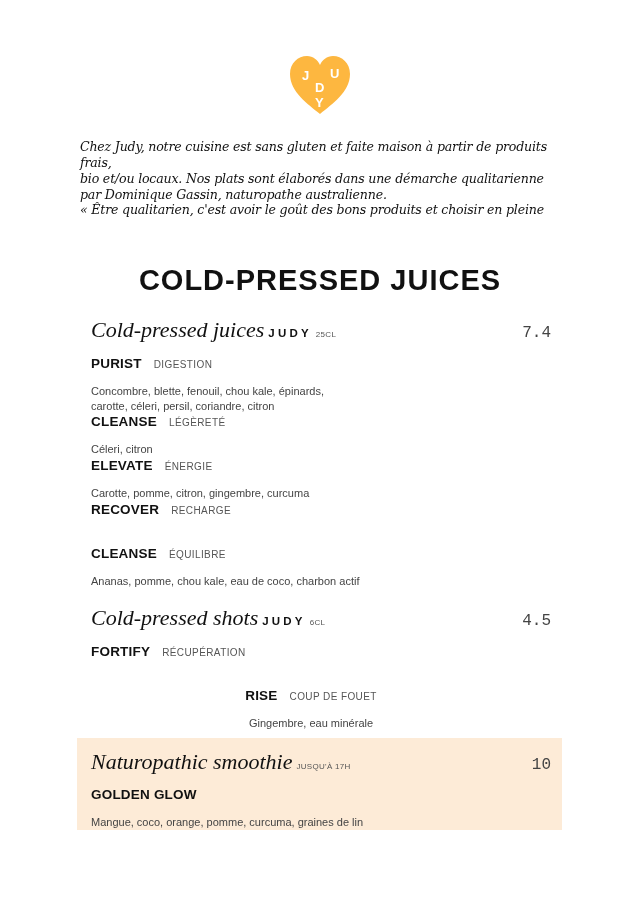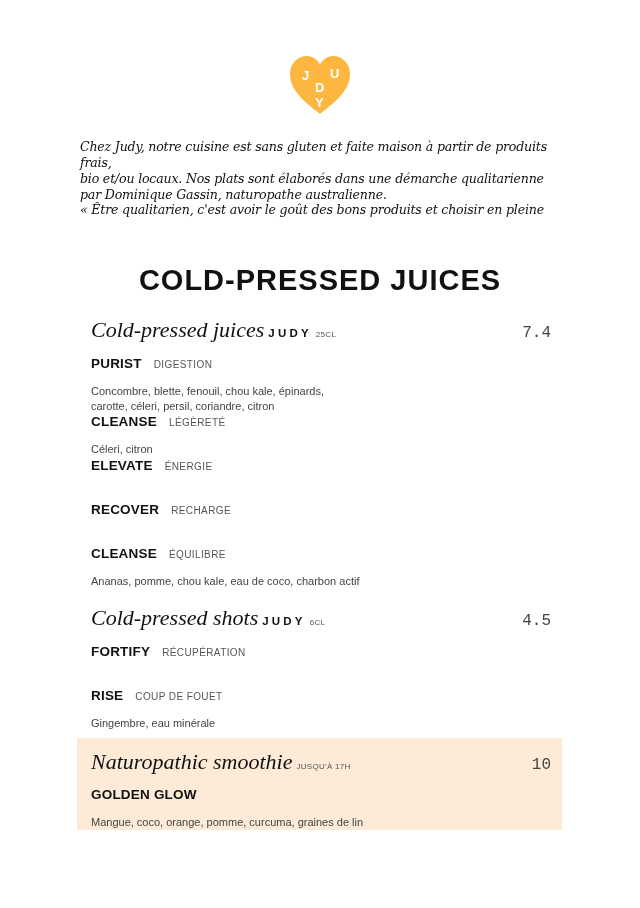--- a/index.html
+++ b/index.html
@@ -76,20 +76,23 @@
   <span class="iname">CLEANSE</span>
   <span class="itag">LÉGÈRETÉ</span>
   <div class="idesc">
     <div>Céleri, citron</div>
   </div>
 </div>
 
 <div class="item" style="top:456px;">
   <span class="iname">ELEVATE</span>
   <span class="itag">ÉNERGIE</span>
+  <div class="idesc">
+    <div>Carotte, pomme, citron, gingembre, curcuma</div>
+  </div>
 </div>
 
 <div class="item" style="top:500px;">
   <span class="iname">RECOVER</span>
   <span class="itag">RECHARGE</span>
 </div>
 
 <div class="item" style="top:544px;">
   <span class="iname">CLEANSE</span>
   <span class="itag">ÉQUILIBRE</span>
@@ -102,21 +105,21 @@
   <span class="name">Cold-pressed shots</span><span class="brand">JUDY</span>
   <span class="size">6CL</span>
   <span class="price">4.5</span>
 </div>
 
 <div class="item" style="top:642px;">
   <span class="iname">FORTIFY</span>
   <span class="itag">RÉCUPÉRATION</span>
 </div>
 
-<div class="item" style="top:686px;">
+<div class="item" style="top:686px;text-align:center;">
   <span class="iname">RISE</span>
   <span class="itag">COUP DE FOUET</span>
   <div class="idesc">
     <div>Gingembre, eau minérale</div>
   </div>
 </div>
 
 <div class="smoothie-box"></div>
 
 <div class="section-head" style="top:749px;">

